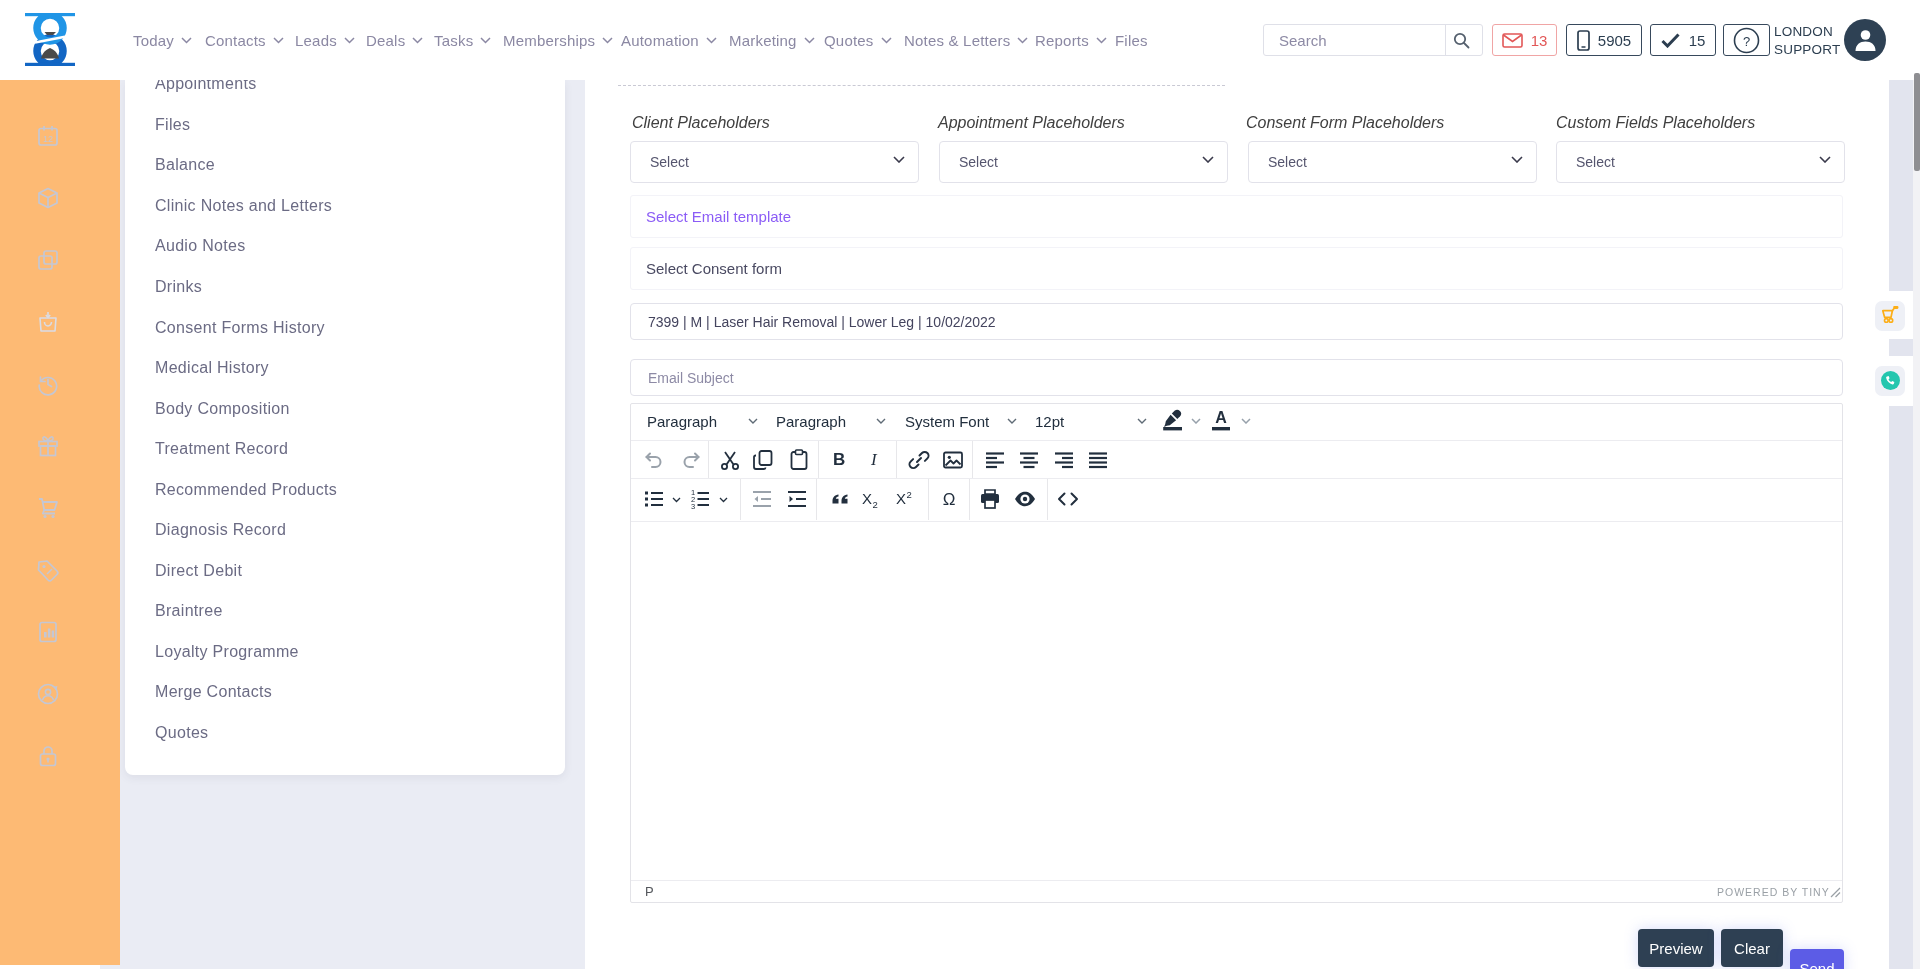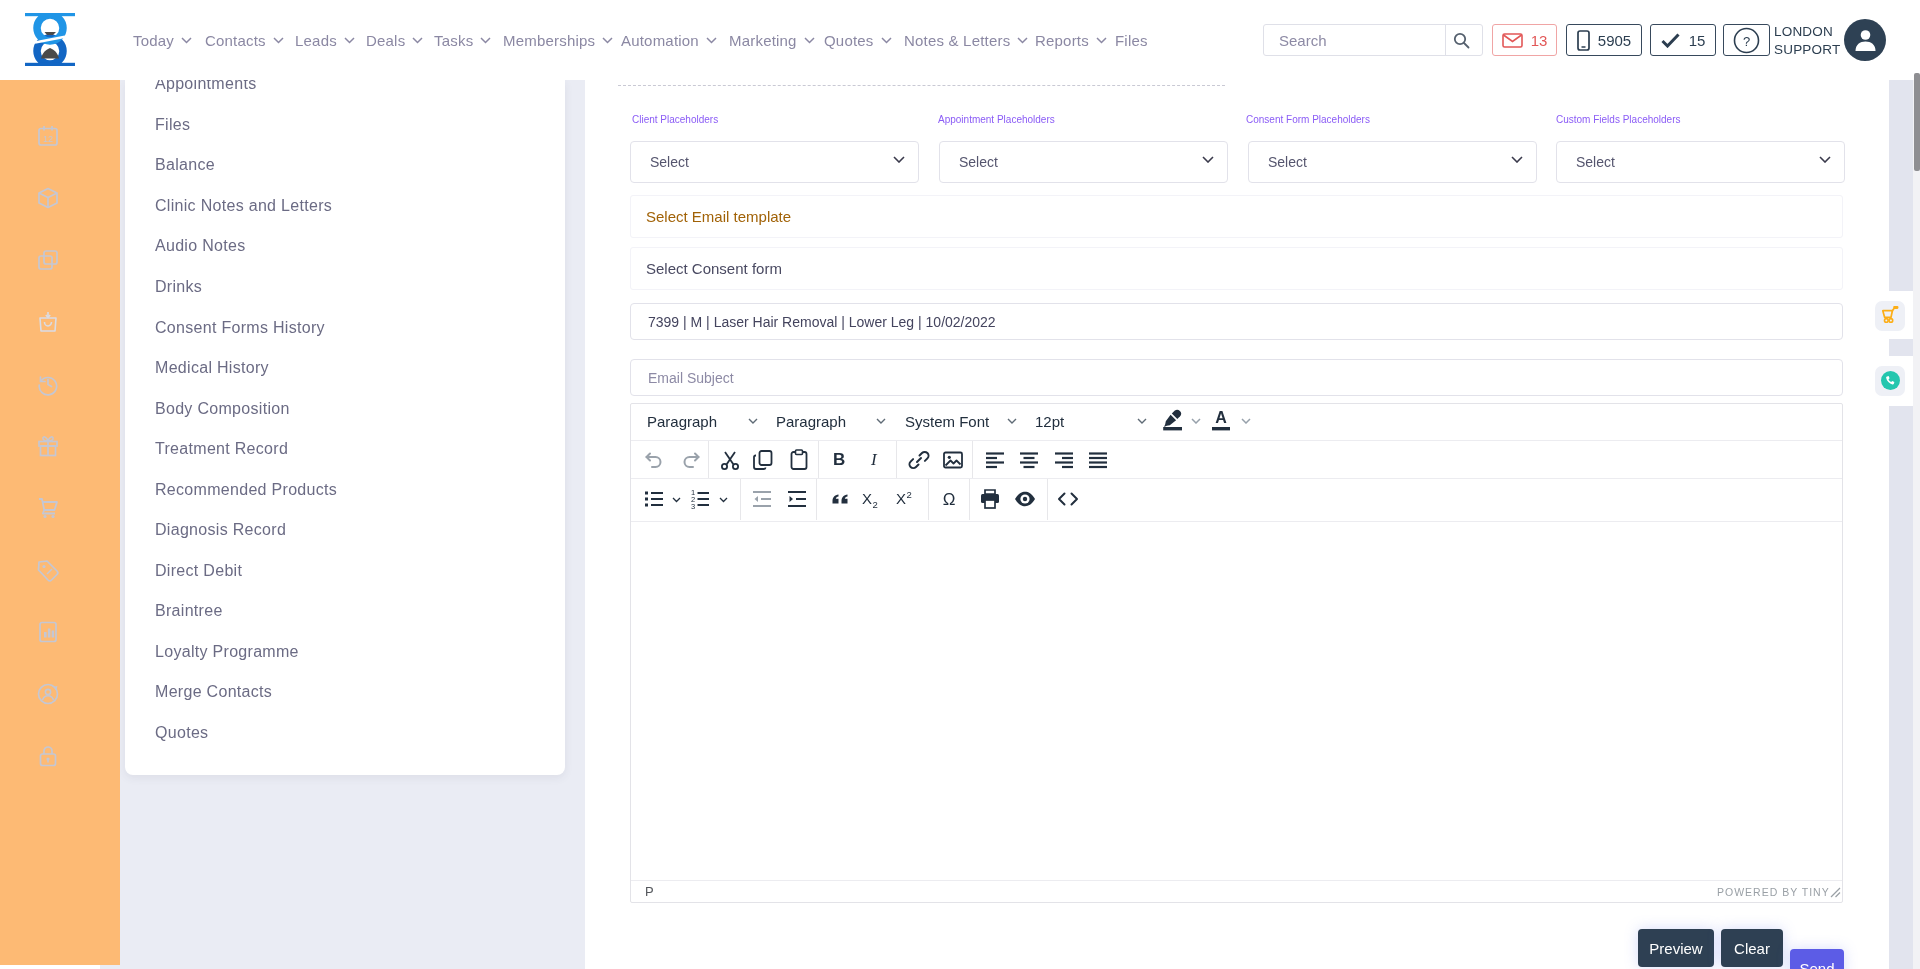--- a/index.html
+++ b/index.html
@@ -17,21 +17,21 @@
   
   #rail { position:absolute; left:0; top:76px; width:120px; height:889px; background:#fdba74; z-index:10; }
   .ricon { position:absolute; left:36px; width:24px; height:24px; }
   
   #sidebg { position:absolute; left:100px; top:80px; width:485px; height:889px; background:#eaecf4; }
   #menucard { position:absolute; left:125px; top:80px; width:440px; height:695px; background:#fff;
     border-radius:0 0 8px 8px; box-shadow:0 3px 8px rgba(60,60,90,.08); }
   .mi { position:absolute; left:30px; font-size:16px; letter-spacing:.3px; color:#6b6b84; white-space:nowrap; }
   
   #main { position:absolute; left:585px; top:80px; width:1304px; height:889px; background:#fff; }
-  .lbl { position:absolute; font-size:10px; font-weight:500; color:#8b5cf6; white-space:nowrap; }
+  .lbl { position:absolute; font-size:16px; font-weight:500; color:#404040; white-space:nowrap;font-style:italic; }
   .sel { position:absolute; top:141px; width:289px; height:42px; border:1px solid #e2e2ea;
     border-radius:4px; background:#fff; display:flex; align-items:center;
     font-size:14px; color:#55556e; padding-left:19px; }
   .sel svg { position:absolute; right:13px; top:14px; }
   .wrow { position:absolute; left:630px; width:1213px; background:#fff; border:1px solid #f3f3f8;
     border-radius:3px; display:flex; align-items:center; font-size:15px; padding-left:15px; }
   .winput { position:absolute; left:630px; width:1213px; height:37px; background:#fff;
     border:1px solid #e2e2ea; border-radius:4px; display:flex; align-items:center;
     font-size:14px; padding-left:17px; }
   
@@ -255,21 +255,21 @@
 <div class="sel" style="left:939px">Select<svg width="12" height="7" viewBox="0 0 12 7">
       <path d="M1 1 L6 6 L11 1" fill="none" stroke="#3a3a4c" stroke-width="1.6"></path>
     </svg></div>
 <div class="sel" style="left:1248px">Select<svg width="12" height="7" viewBox="0 0 12 7">
       <path d="M1 1 L6 6 L11 1" fill="none" stroke="#3a3a4c" stroke-width="1.6"></path>
     </svg></div>
 <div class="sel" style="left:1556px">Select<svg width="12" height="7" viewBox="0 0 12 7">
       <path d="M1 1 L6 6 L11 1" fill="none" stroke="#3a3a4c" stroke-width="1.6"></path>
     </svg></div>
 
-<div class="wrow" style="top:195px;height:43px;color:#a16207;">Select Email template</div>
+<div class="wrow" style="top:195px;height:43px;color:#8b5cf6;">Select Email template</div>
 <div class="wrow" style="top:247px;height:43px;color:#4a4a62;">Select Consent form</div>
 <div class="winput" style="top:303px;color:#44445e;">7399 | M | Laser Hair Removal | Lower Leg | 10/02/2022</div>
 <div class="winput" style="top:359px;color:#8d8aa5;">Email Subject</div>
 
 
 <div id="editor"></div>
 
 <div class="abs" style="left:631px;top:440px;width:1211px;height:1px;background:#ececf0;"></div>
 <div class="abs" style="left:631px;top:478px;width:1211px;height:1px;background:#ececf0;"></div>
 <div class="abs" style="left:631px;top:521px;width:1211px;height:1px;background:#ececf0;"></div>

